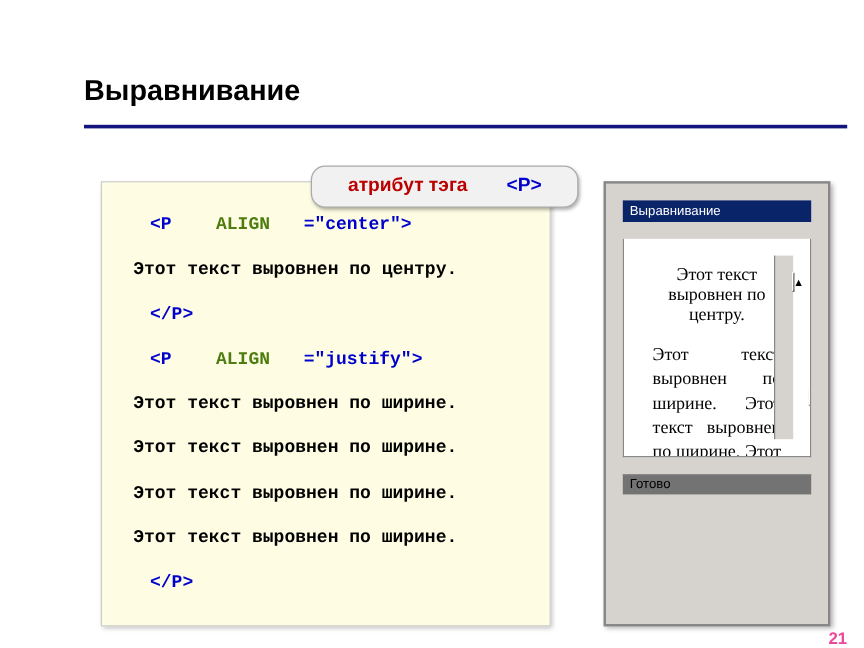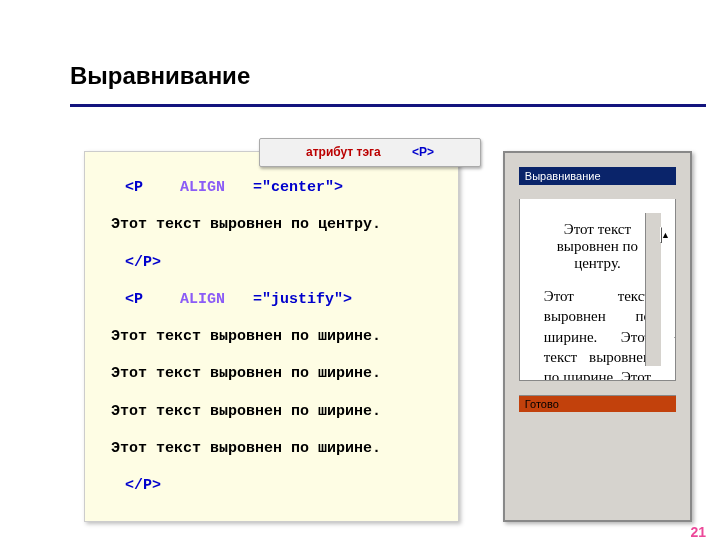--- a/index.html
+++ b/index.html
@@ -33,31 +33,31 @@
     padding: 10px 12px;
     font-family: "Courier New", monospace;
     font-size: 15px;
     font-weight: bold;
     color: #000;
     line-height: 1.55;
     width: 414px;
     position: relative;
   }
   .blue { color: #0000cc; }
-  .red  { color: #8b5cf6; }
+  .red  { color: #4d7c0f; }
   .tag-label {
     position: absolute;
     top: -28px;
     left: 160px;
     background: #f1f1f1;
     border: 1px solid #aaa;
-    border-radius: 2px;
-    padding: 4px 32px;
+    border-radius: 12px;
+    padding: 4px 16px;
     font-family: Arial, sans-serif;
-    font-size: 12px;
+    font-size: 16px;
     color: #bb0000;
     box-shadow: 1px 2px 3px rgba(0,0,0,0.3);
     white-space: nowrap;
   }
   .browser {
     width: 210px;
     border: 2px solid #888;
     background: #d6d3ce;
     box-shadow: 2px 2px 4px rgba(0,0,0,0.3);
     font-size: 12px;
@@ -76,21 +76,21 @@
     color: #000;
     height: 182px;
     overflow: hidden;
     border: 1px solid #888;
     border-top: none;
     position: relative;
   }
   .browser-body .center { text-align: center; margin-bottom: 8px; }
   .browser-body .justify { text-align: justify; line-height: 1.35; }
   .browser-status {
-    background: #c2410c;
+    background: #737373;
     border-top: 1px solid #888;
     font-size: 11px;
     padding: 2px 6px;
     color: #000;
   }
   .scrollbar {
     position: absolute;
     right: 0; top: 0; bottom: 0;
     width: 16px;
     background: #d6d3ce;

